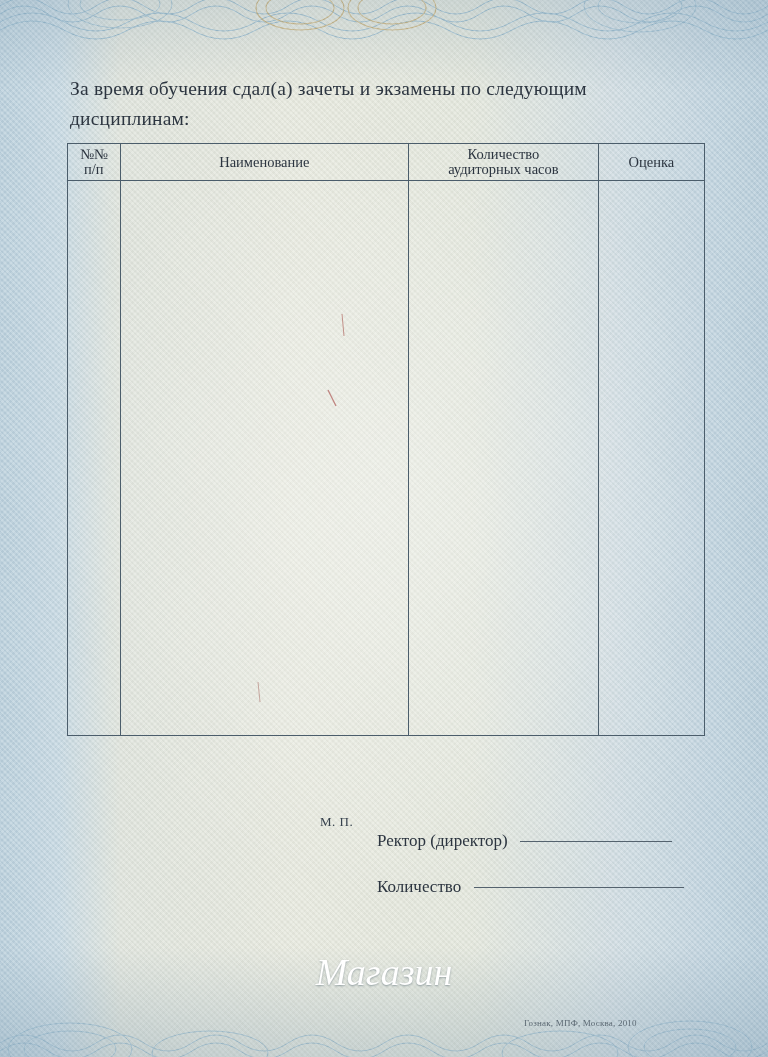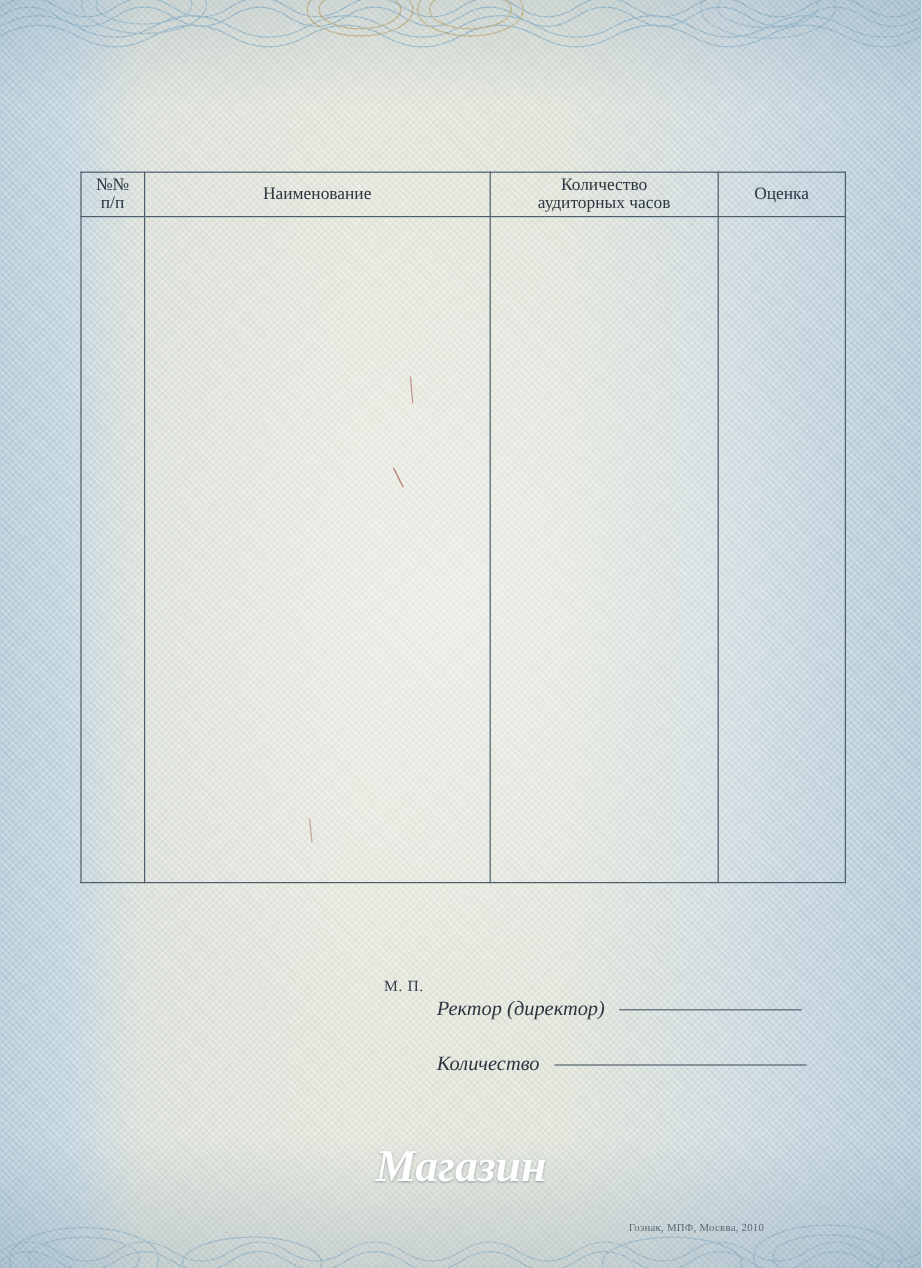--- a/index.html
+++ b/index.html
@@ -116,23 +116,22 @@
     position: absolute;
     left: 305px;
     top: 814px;
     font-size: 13px;
     color: #37424e;
     letter-spacing: 0.5px;
     margin-left: 15px;
   }
   .sig-line {
     position: absolute;
-    left: 364px;
+    left: 377px;
     font-size: 17px;
-    font-style: italic;
     color: #2c3540;
     white-space: nowrap;
   }
   #sig-rector { top: 831px; }
   #sig-secretary { top: 877px; }
   .sig-line .rule {
     display: inline-block;
     border-bottom: 1.2px solid #54626e;
     margin-left: 8px;
     vertical-align: 4px;
@@ -142,21 +141,21 @@
 
   
   #watermark {
     position: absolute;
     left: 0;
     top: 950px;
     width: 768px;
     text-align: center;
     font-family: "Liberation Serif", serif;
     font-style: italic;
-    font-weight: bold;
+    font-weight: normal;
     font-size: 38px;
     line-height: 44px;
     color: #ffffff;
     text-shadow: 0 1px 2px rgba(60,80,95,0.45);
     pointer-events: none;
   }
 
   
   #imprint {
     position: absolute;
@@ -216,20 +215,21 @@
   <div id="vignette"></div>
 
   <svg class="stray" style="left:320px; top:310px;" width="40" height="110">
     <path d="M22 4 L24 26" stroke="#b06a63" stroke-width="1" fill="none" opacity="0.7"></path>
     <path d="M8 80 L16 96" stroke="#b0605c" stroke-width="1.2" fill="none" opacity="0.75"></path>
   </svg>
   <svg class="stray" style="left:250px; top:680px;" width="20" height="30">
     <path d="M8 2 L10 22" stroke="#a86a62" stroke-width="0.9" fill="none" opacity="0.6"></path>
   </svg>
 
+  <div id="heading">За время обучения сдал(а) зачеты и экзамены по следующим дисциплинам:</div>
 
   <table id="grades-table">
     <thead>
       <tr>
         <th class="c-num hdr-two-line">
           <span>№№</span>
           <span>п/п</span>
         </th>
         <th class="c-name">
           <span>Наименование</span>

